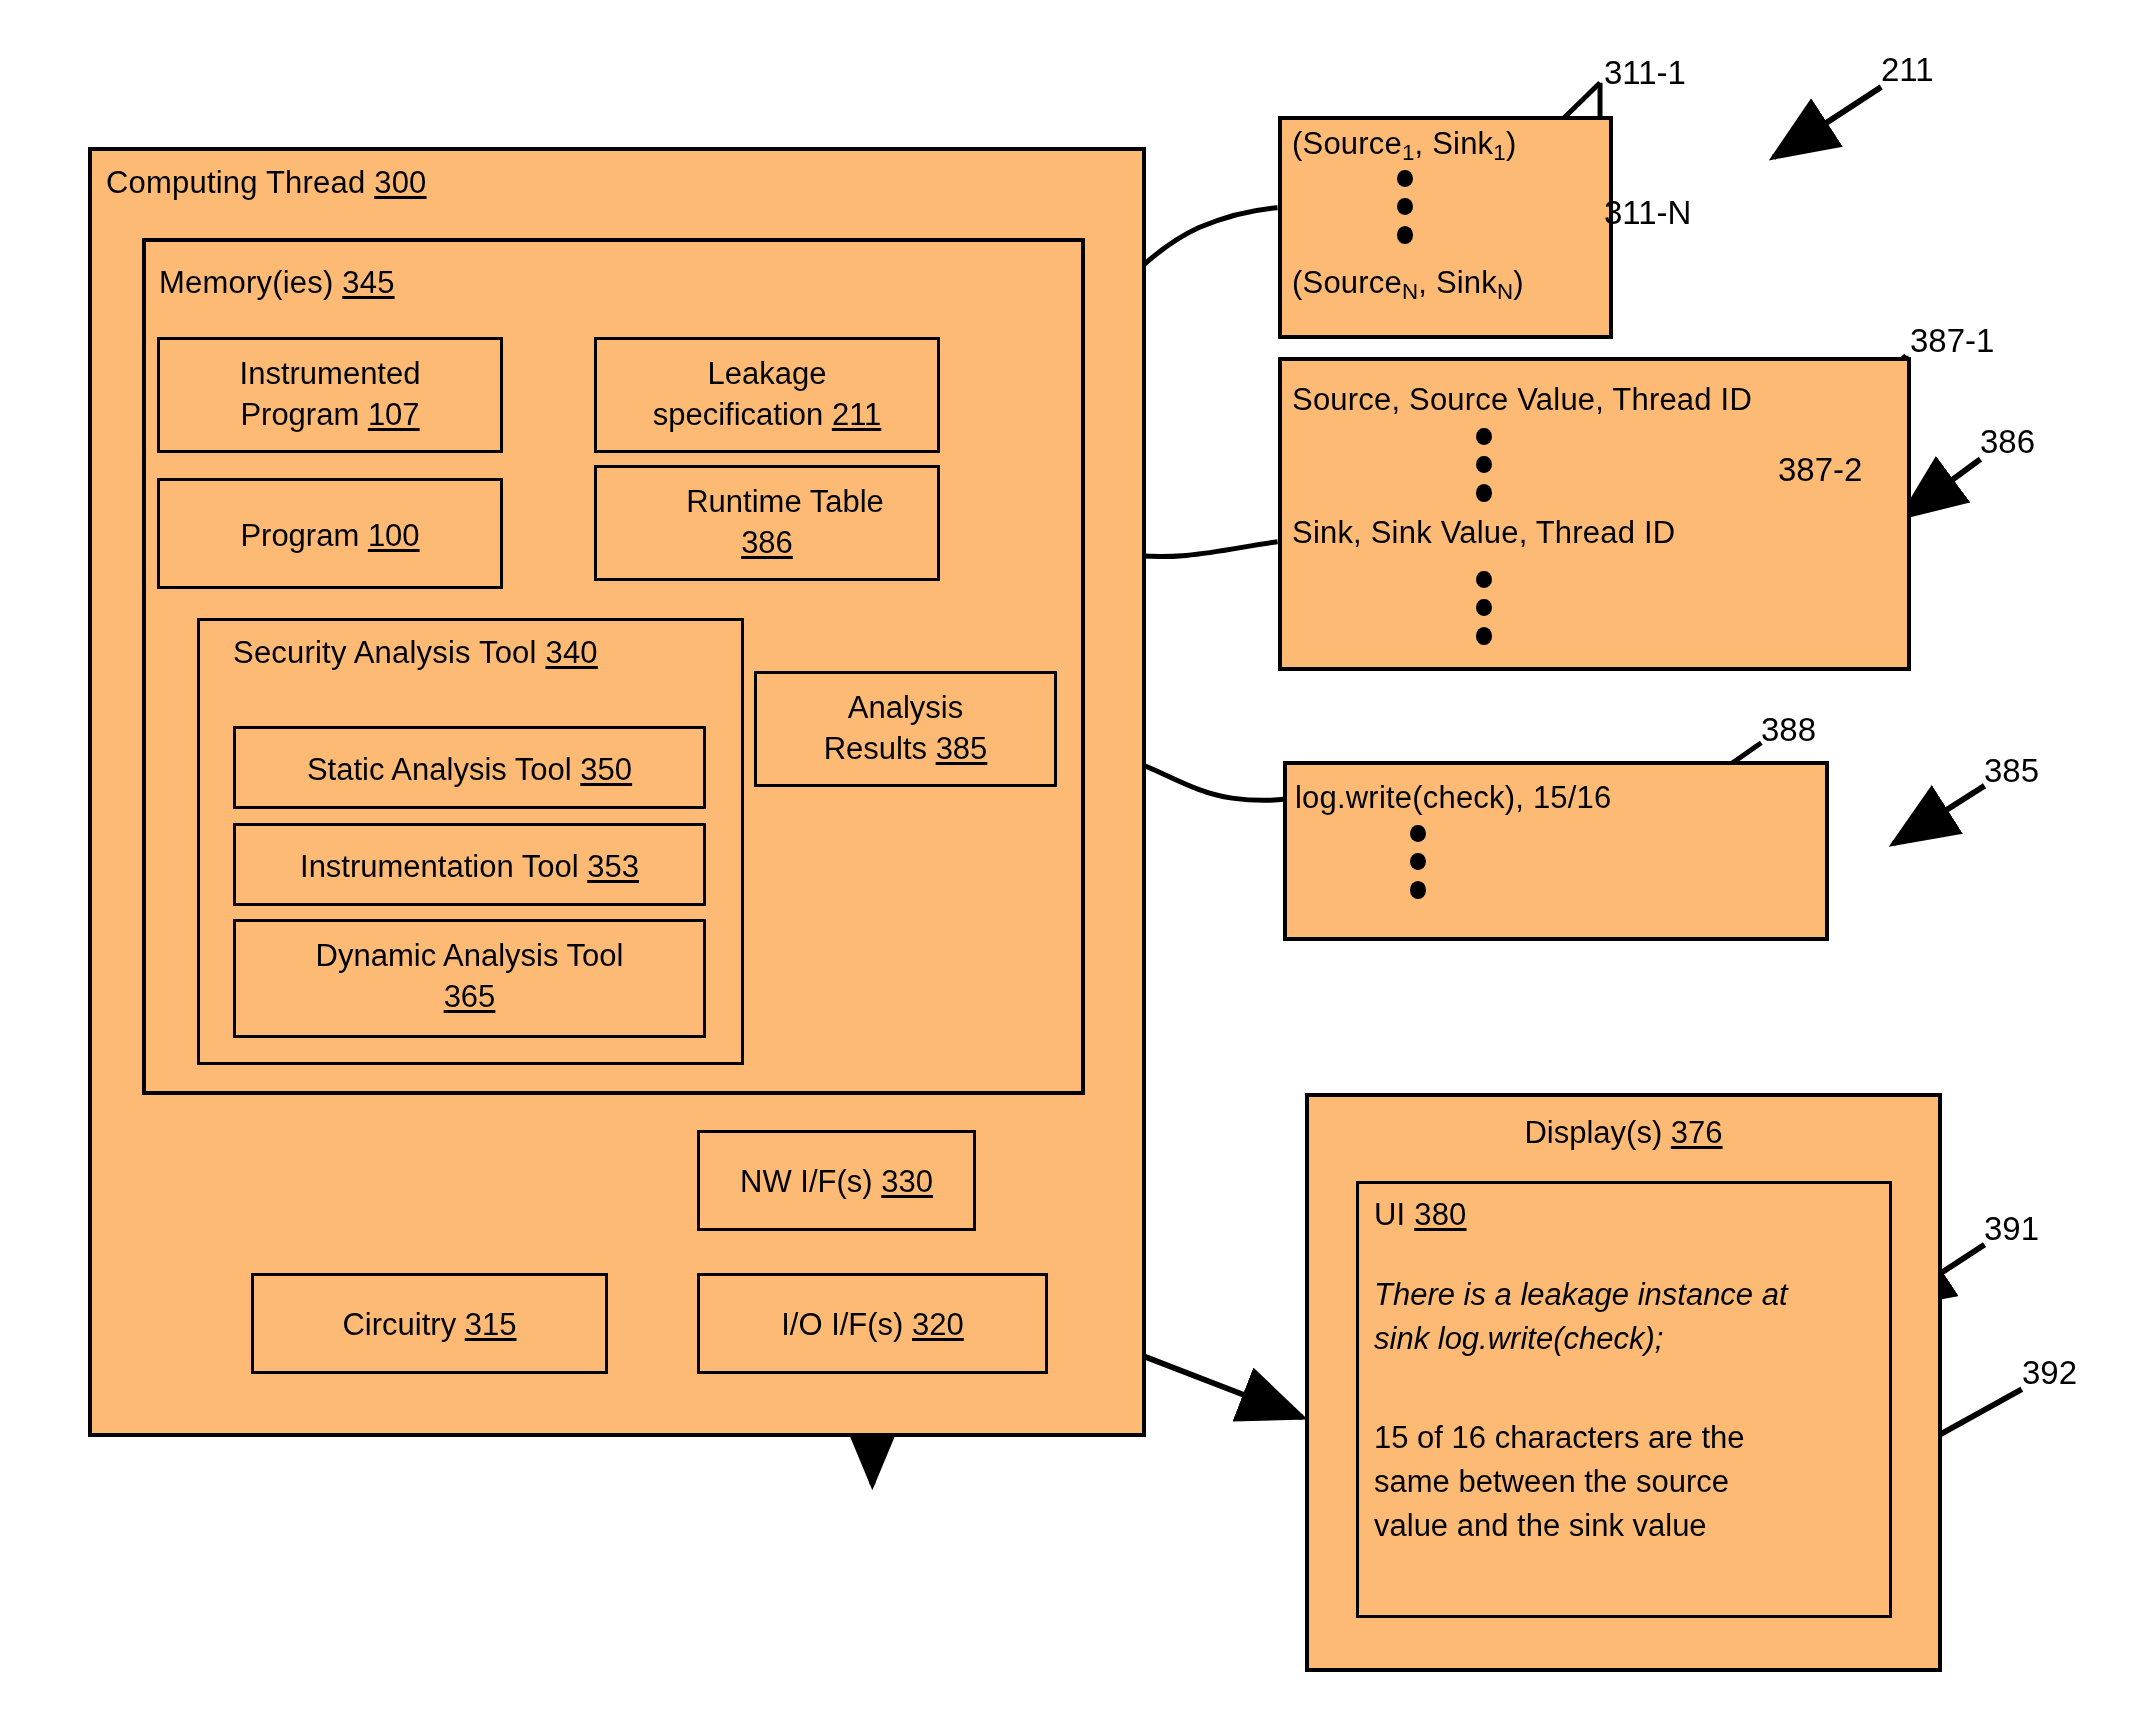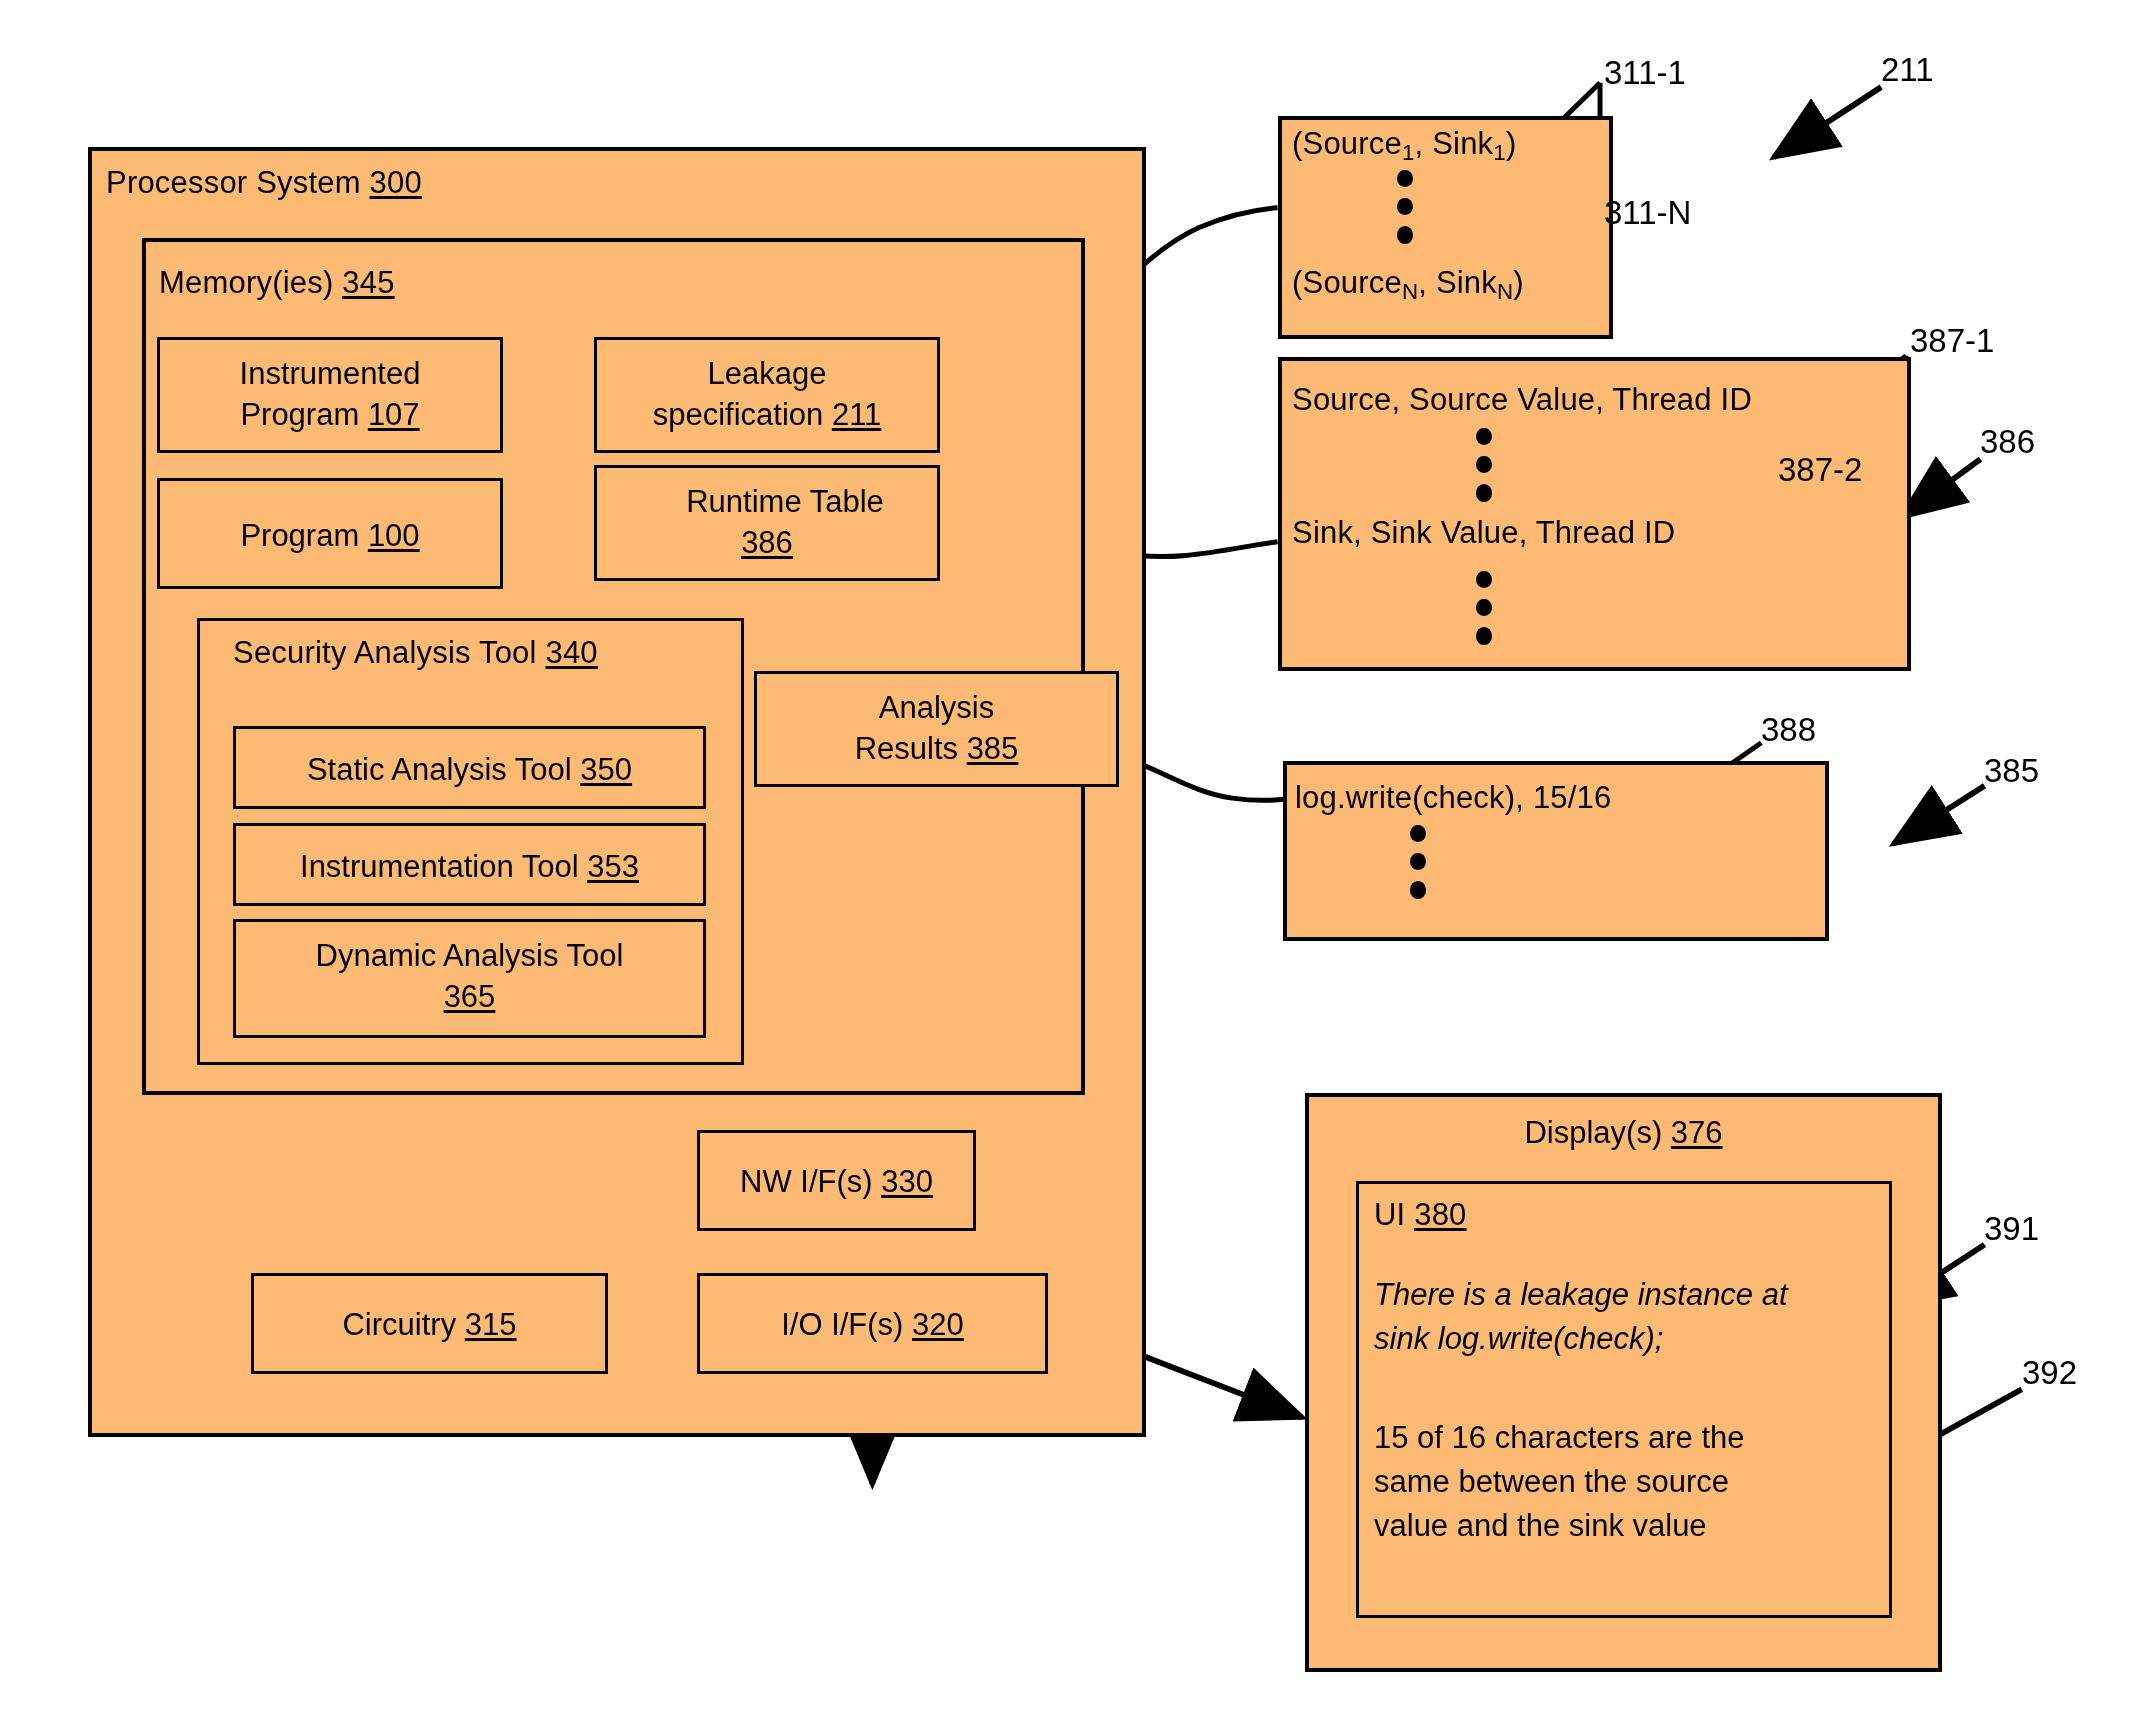--- a/index.html
+++ b/index.html
@@ -126,21 +126,21 @@
     <line x1="2400" y1="950" x2="2290" y2="1020" stroke="#000" stroke-width="7" marker-end="url(#arrowSolid)"></line>
 
     <line x1="2400" y1="1505" x2="2285" y2="1580" stroke="#000" stroke-width="7" marker-end="url(#arrowSolid)"></line>
 
     <line x1="2445" y1="1680" x2="2255" y2="1785" stroke="#000" stroke-width="7" marker-end="url(#arrowSolid)"></line>
   </svg>
 
   <div class="box" style="left:88px; top:147px; width:1058px; height:1290px;">
   </div>
   <div class="lbl" style="left:106px; top:165px;">
-    <span>Processor System</span>
+    <span>Computing Thread</span>
     <span class="u">300</span>
   </div>
 
   <div class="box" style="left:142px; top:238px; width:943px; height:857px;"></div>
   <div class="lbl" style="left:159px; top:265px;">
     <span>Memory(ies)</span>
     <span class="u">345</span>
   </div>
 
   <div class="box thin" style="left:157px; top:337px; width:346px; height:116px;">
@@ -189,21 +189,21 @@
       <span>Instrumentation Tool</span>
       <span class="u">353</span>
     </div>
   </div>
 
   <div class="box thin" style="left:233px; top:919px; width:473px; height:119px;">
     <div class="ctr" style="top:15px;">Dynamic Analysis Tool</div>
     <div class="ctr u" style="top:56px;">365</div>
   </div>
 
-  <div class="box thin" style="left:754px; top:671px; width:365px; height:116px;">
+  <div class="box thin" style="left:754px; top:671px; width:303px; height:116px;">
     <div class="ctr" style="top:15px;">Analysis</div>
     <div class="ctr" style="top:56px;">
       <span>Results</span>
       <span class="u">385</span>
     </div>
   </div>
 
 
   <div class="box thin" style="left:697px; top:1130px; width:279px; height:101px;">
     <div class="ctr" style="top:30px;">

